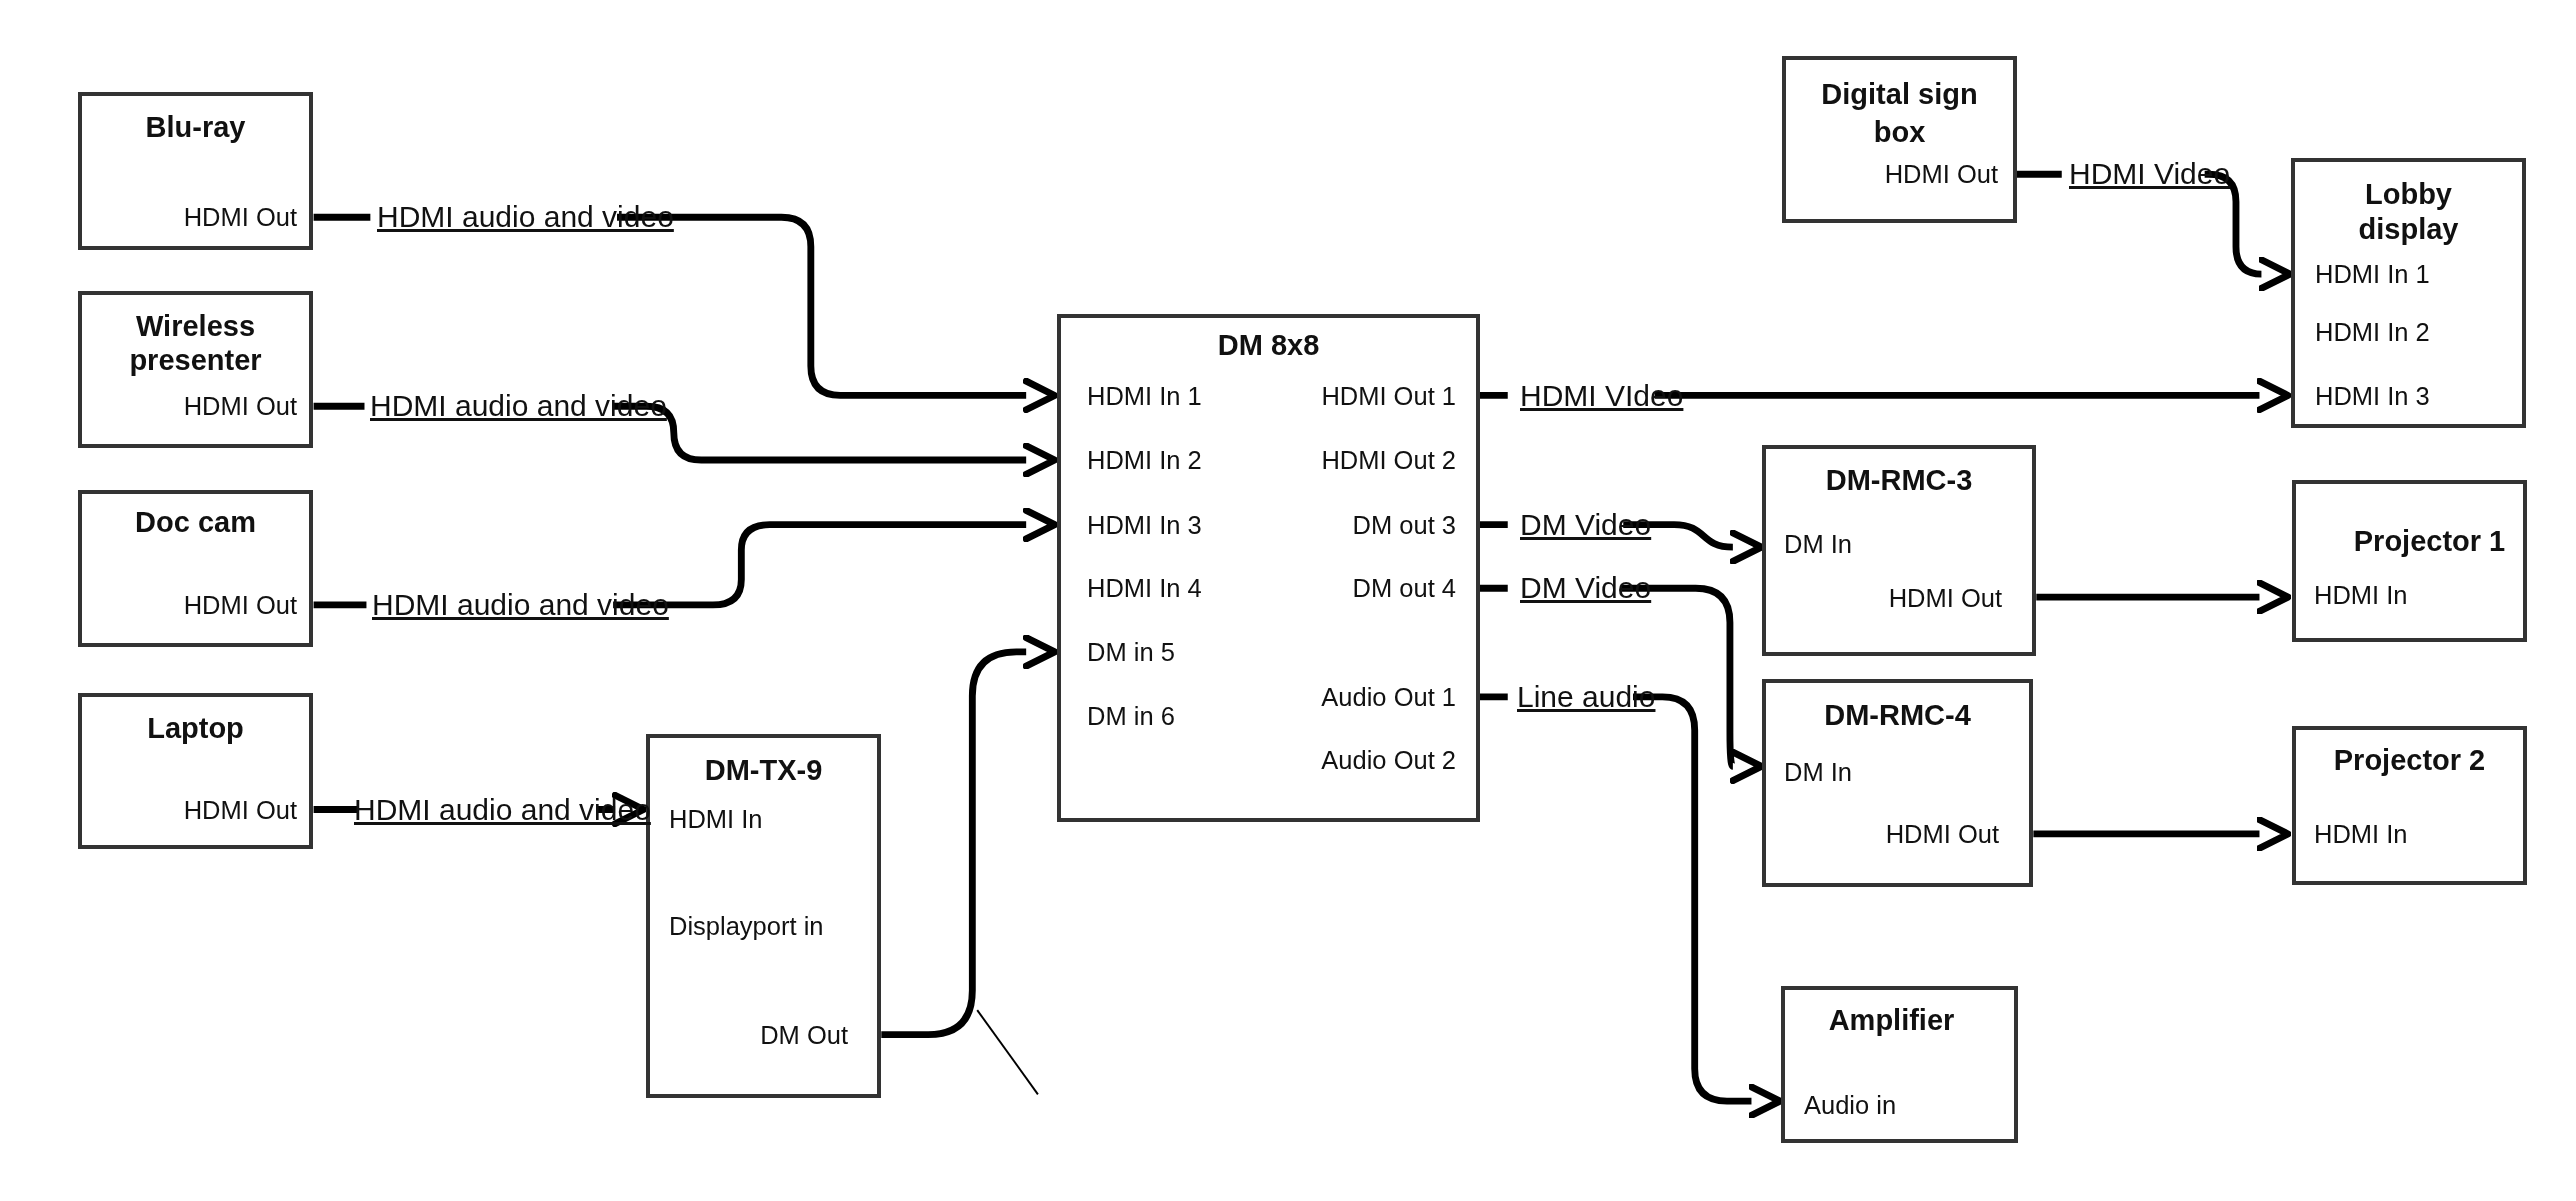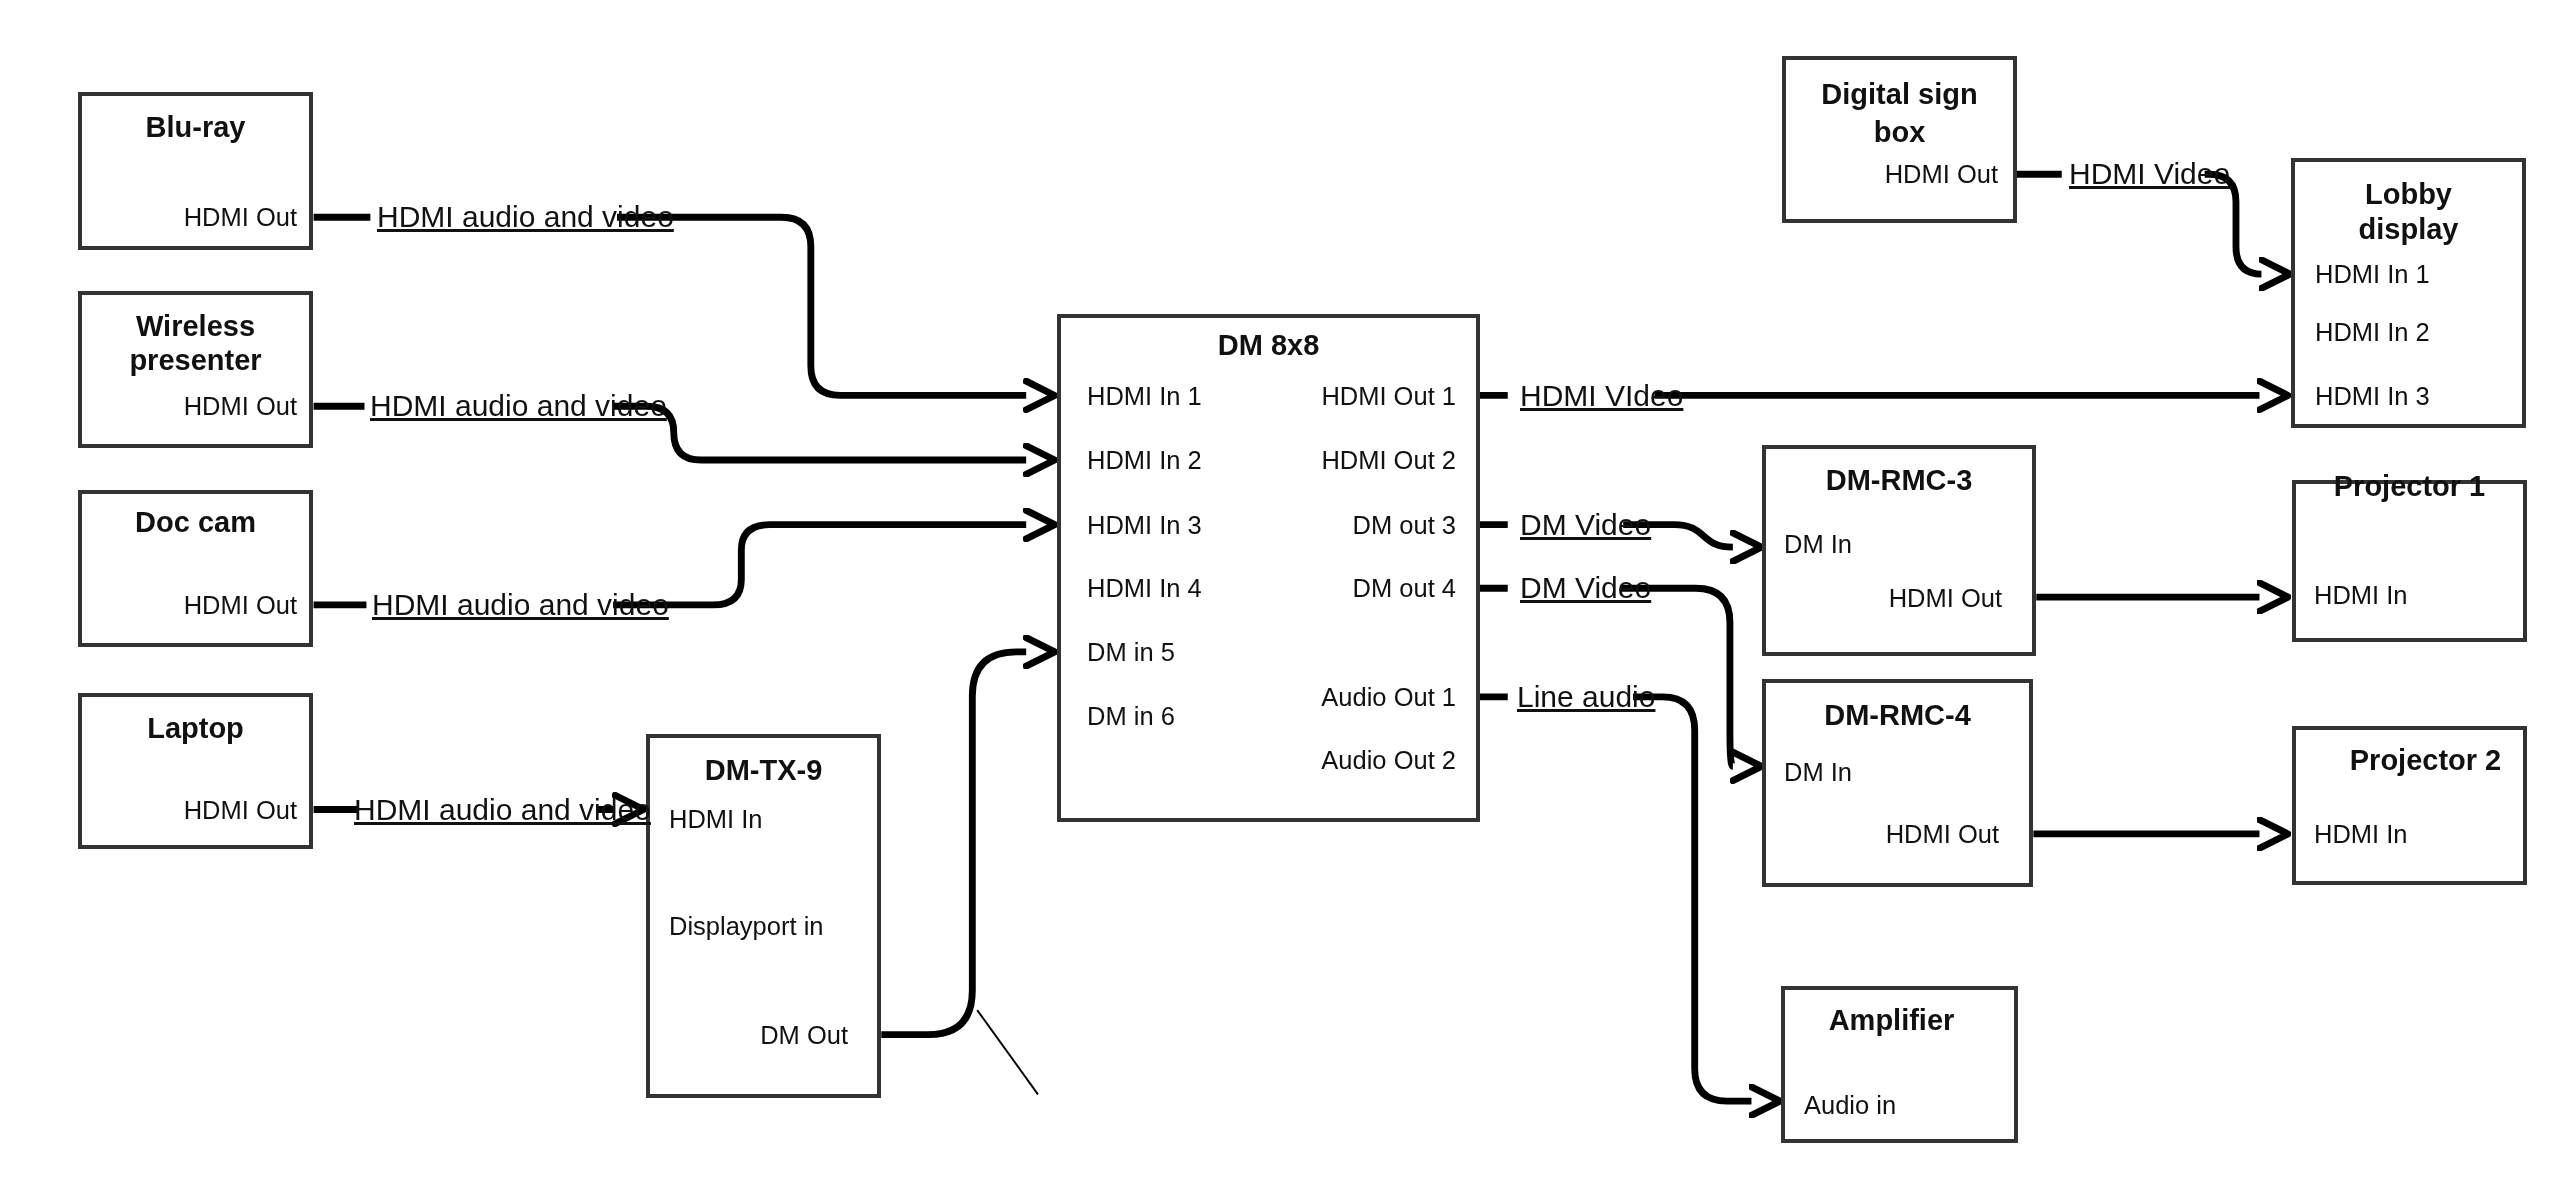--- a/index.html
+++ b/index.html
@@ -64,22 +64,22 @@
   <div class="title" style="left:83px;width:225px;top:522px;">Doc cam</div>
   <div class="title" style="left:83px;width:225px;top:728px;">Laptop</div>
   <div class="title" style="left:651px;width:225px;top:770px;">DM-TX-9</div>
   <div class="title" style="left:1062px;width:413px;top:345px;">DM 8x8</div>
   <div class="title" style="left:1787px;width:225px;top:94px;">Digital sign</div>
   <div class="title" style="left:1787px;width:225px;top:132px;">box</div>
   <div class="title" style="left:2296px;width:225px;top:194px;">Lobby</div>
   <div class="title" style="left:2296px;width:225px;top:229px;">display</div>
   <div class="title" style="left:1767px;width:264px;top:480px;">DM-RMC-3</div>
   <div class="title" style="left:1767px;width:261px;top:715px;">DM-RMC-4</div>
-  <div class="title" style="left:2297px;width:225px;top:486px;">Projector 1</div>
-  <div class="title" style="left:2297px;width:225px;top:760px;padding-left:16px;">Projector 2</div>
+  <div class="title" style="left:2297px;width:225px;top:541px;padding-left:20px;">Projector 1</div>
+  <div class="title" style="left:2297px;width:225px;top:760px;">Projector 2</div>
   <div class="title" style="left:1786px;width:211px;top:1020px;">Amplifier</div>
 
   <div class="port r" style="left:98px;width:199px;top:217px;">HDMI Out</div>
   <div class="port r" style="left:98px;width:199px;top:406px;">HDMI Out</div>
   <div class="port r" style="left:98px;width:199px;top:605px;">HDMI Out</div>
   <div class="port r" style="left:98px;width:199px;top:810px;">HDMI Out</div>
 
   <div class="port" style="left:669px;top:819px;">HDMI In</div>
   <div class="port" style="left:669px;top:926px;">Displayport in</div>
   <div class="port r" style="left:652px;width:196px;top:1035px;">DM Out</div>

